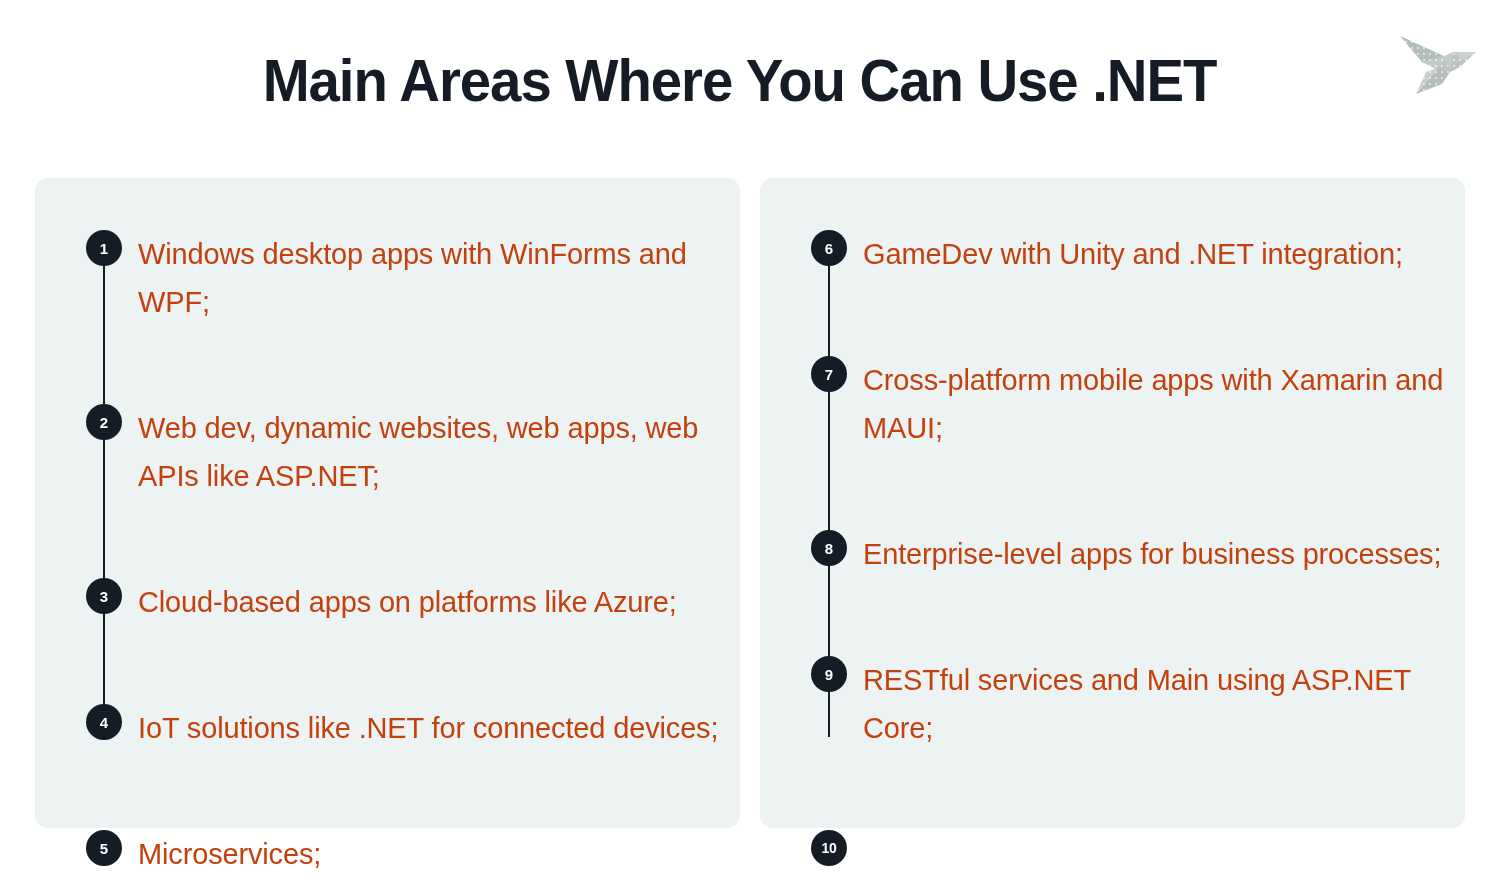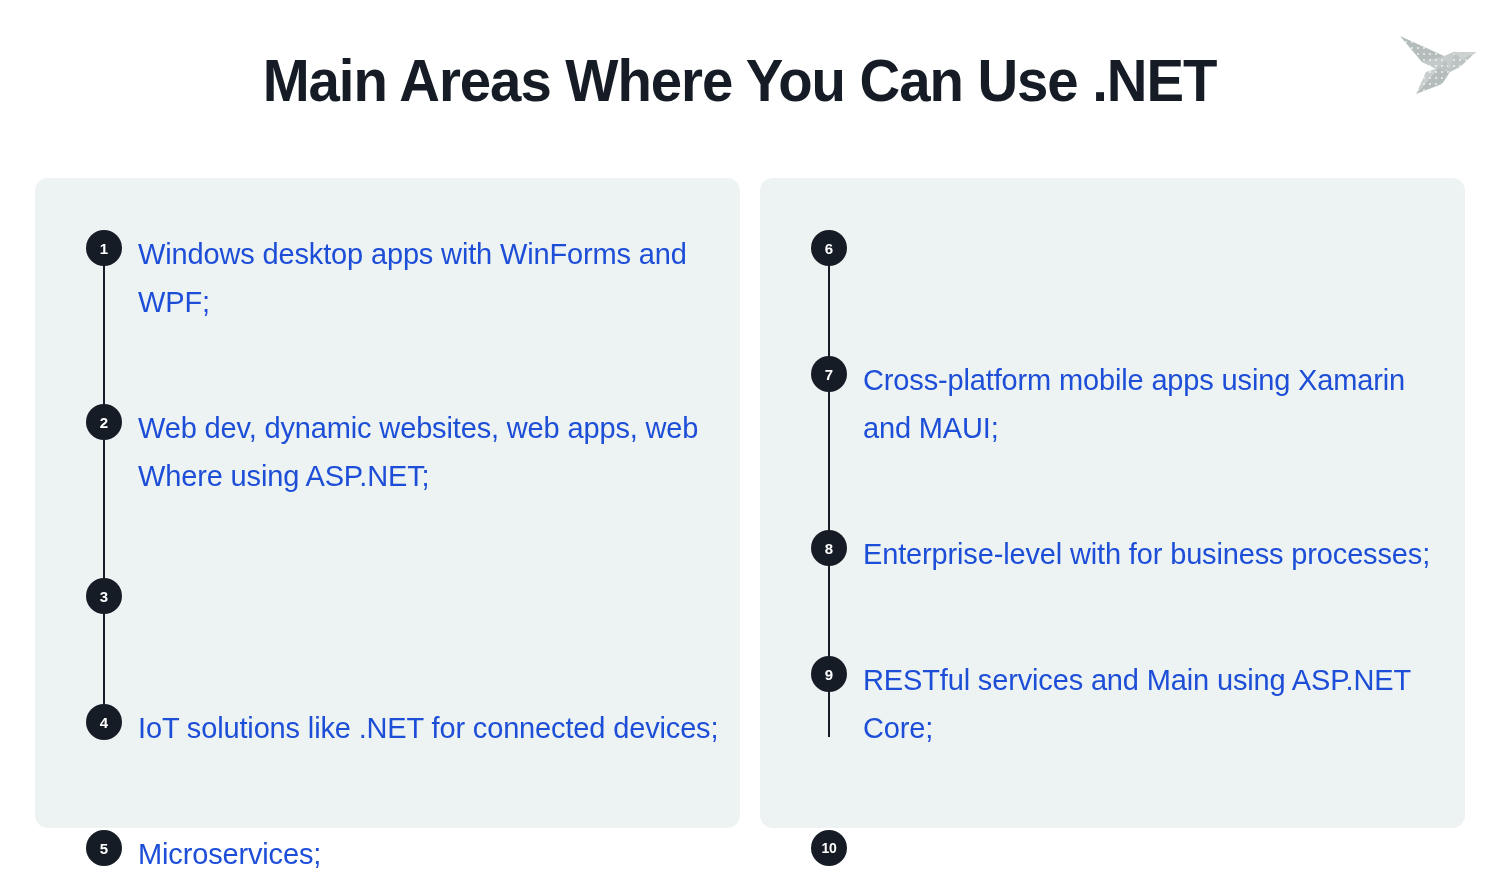--- a/index.html
+++ b/index.html
@@ -104,21 +104,21 @@
     align-items: center;
     justify-content: center;
     line-height: 1;
   }
   .badge.two-digit { font-size: 14px; letter-spacing: -0.3px; }
 
   .item-text {
     margin-left: 16px;
     font-size: 29px;
     line-height: 48px;
-    color: #1d4ed8;
+    color: #c2410c;
     font-weight: 400;
     letter-spacing: -0.15px;
     max-width: 612px;
   }
 
   
   .item { margin-bottom: 16px; }
 </style>
 </head>
 <body>
@@ -163,55 +163,57 @@
       <div class="timeline">
         <div class="rail" style="height:486px;"></div>
 
         <div class="item" style="margin-bottom:78px;">
           <div class="badge">1</div>
           <div class="item-text">Windows desktop apps with WinForms and WPF;</div>
         </div>
 
         <div class="item" style="margin-bottom:78px;">
           <div class="badge">2</div>
-          <div class="item-text">Web dev, dynamic websites, web apps, web Where using ASP.NET;</div>
+          <div class="item-text">Web dev, dynamic websites, web apps, web APIs like ASP.NET;</div>
         </div>
 
         <div class="item" style="margin-bottom:78px;">
           <div class="badge">3</div>
+          <div class="item-text">Cloud-based apps on platforms like Azure;</div>
         </div>
 
         <div class="item" style="margin-bottom:78px;">
           <div class="badge">4</div>
           <div class="item-text">IoT solutions like .NET for connected devices;</div>
         </div>
 
         <div class="item">
           <div class="badge">5</div>
           <div class="item-text">Microservices;</div>
         </div>
       </div>
     </section>
 
     <section class="panel">
       <div class="timeline">
         <div class="rail" style="height:486px;"></div>
 
         <div class="item" style="margin-bottom:78px;">
           <div class="badge">6</div>
+          <div class="item-text">GameDev with Unity and .NET integration;</div>
         </div>
 
         <div class="item" style="margin-bottom:78px;">
           <div class="badge">7</div>
-          <div class="item-text">Cross-platform mobile apps using Xamarin and MAUI;</div>
+          <div class="item-text">Cross-platform mobile apps with Xamarin and MAUI;</div>
         </div>
 
         <div class="item" style="margin-bottom:78px;">
           <div class="badge">8</div>
-          <div class="item-text">Enterprise-level with for business processes;</div>
+          <div class="item-text">Enterprise-level apps for business processes;</div>
         </div>
 
         <div class="item" style="margin-bottom:78px;">
           <div class="badge">9</div>
           <div class="item-text">RESTful services and Main using ASP.NET Core;</div>
         </div>
 
         <div class="item">
           <div class="badge two-digit">10</div>
         </div>

